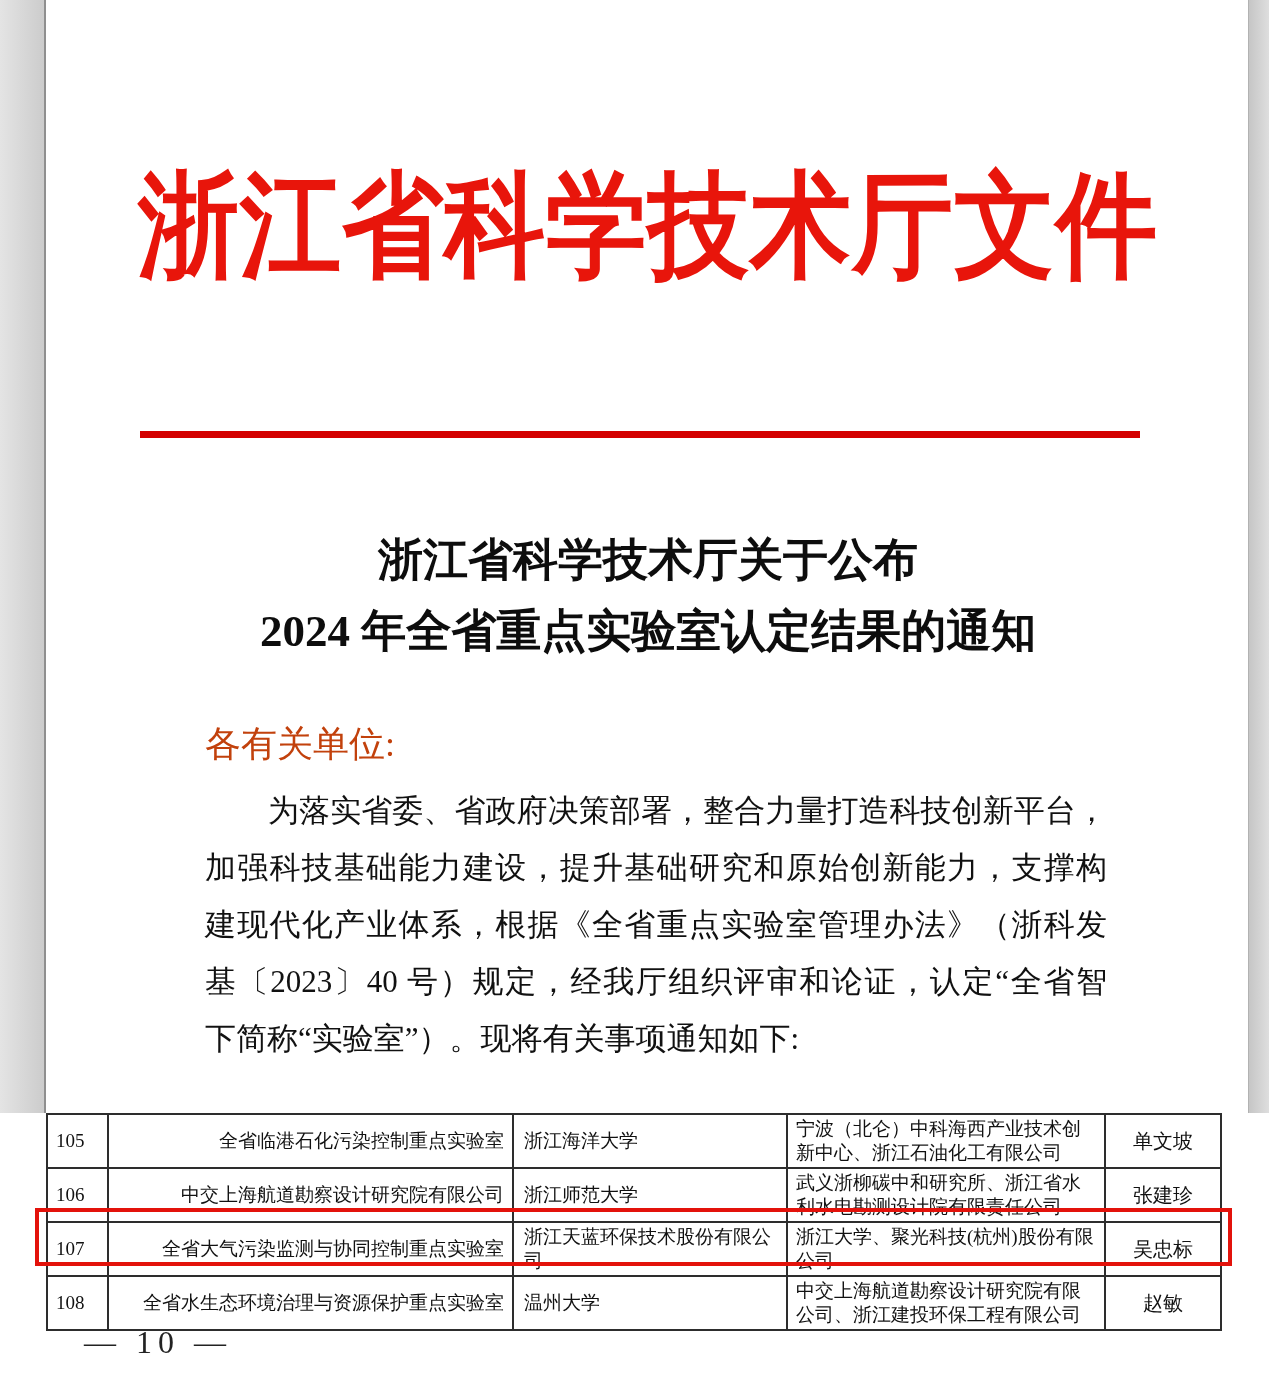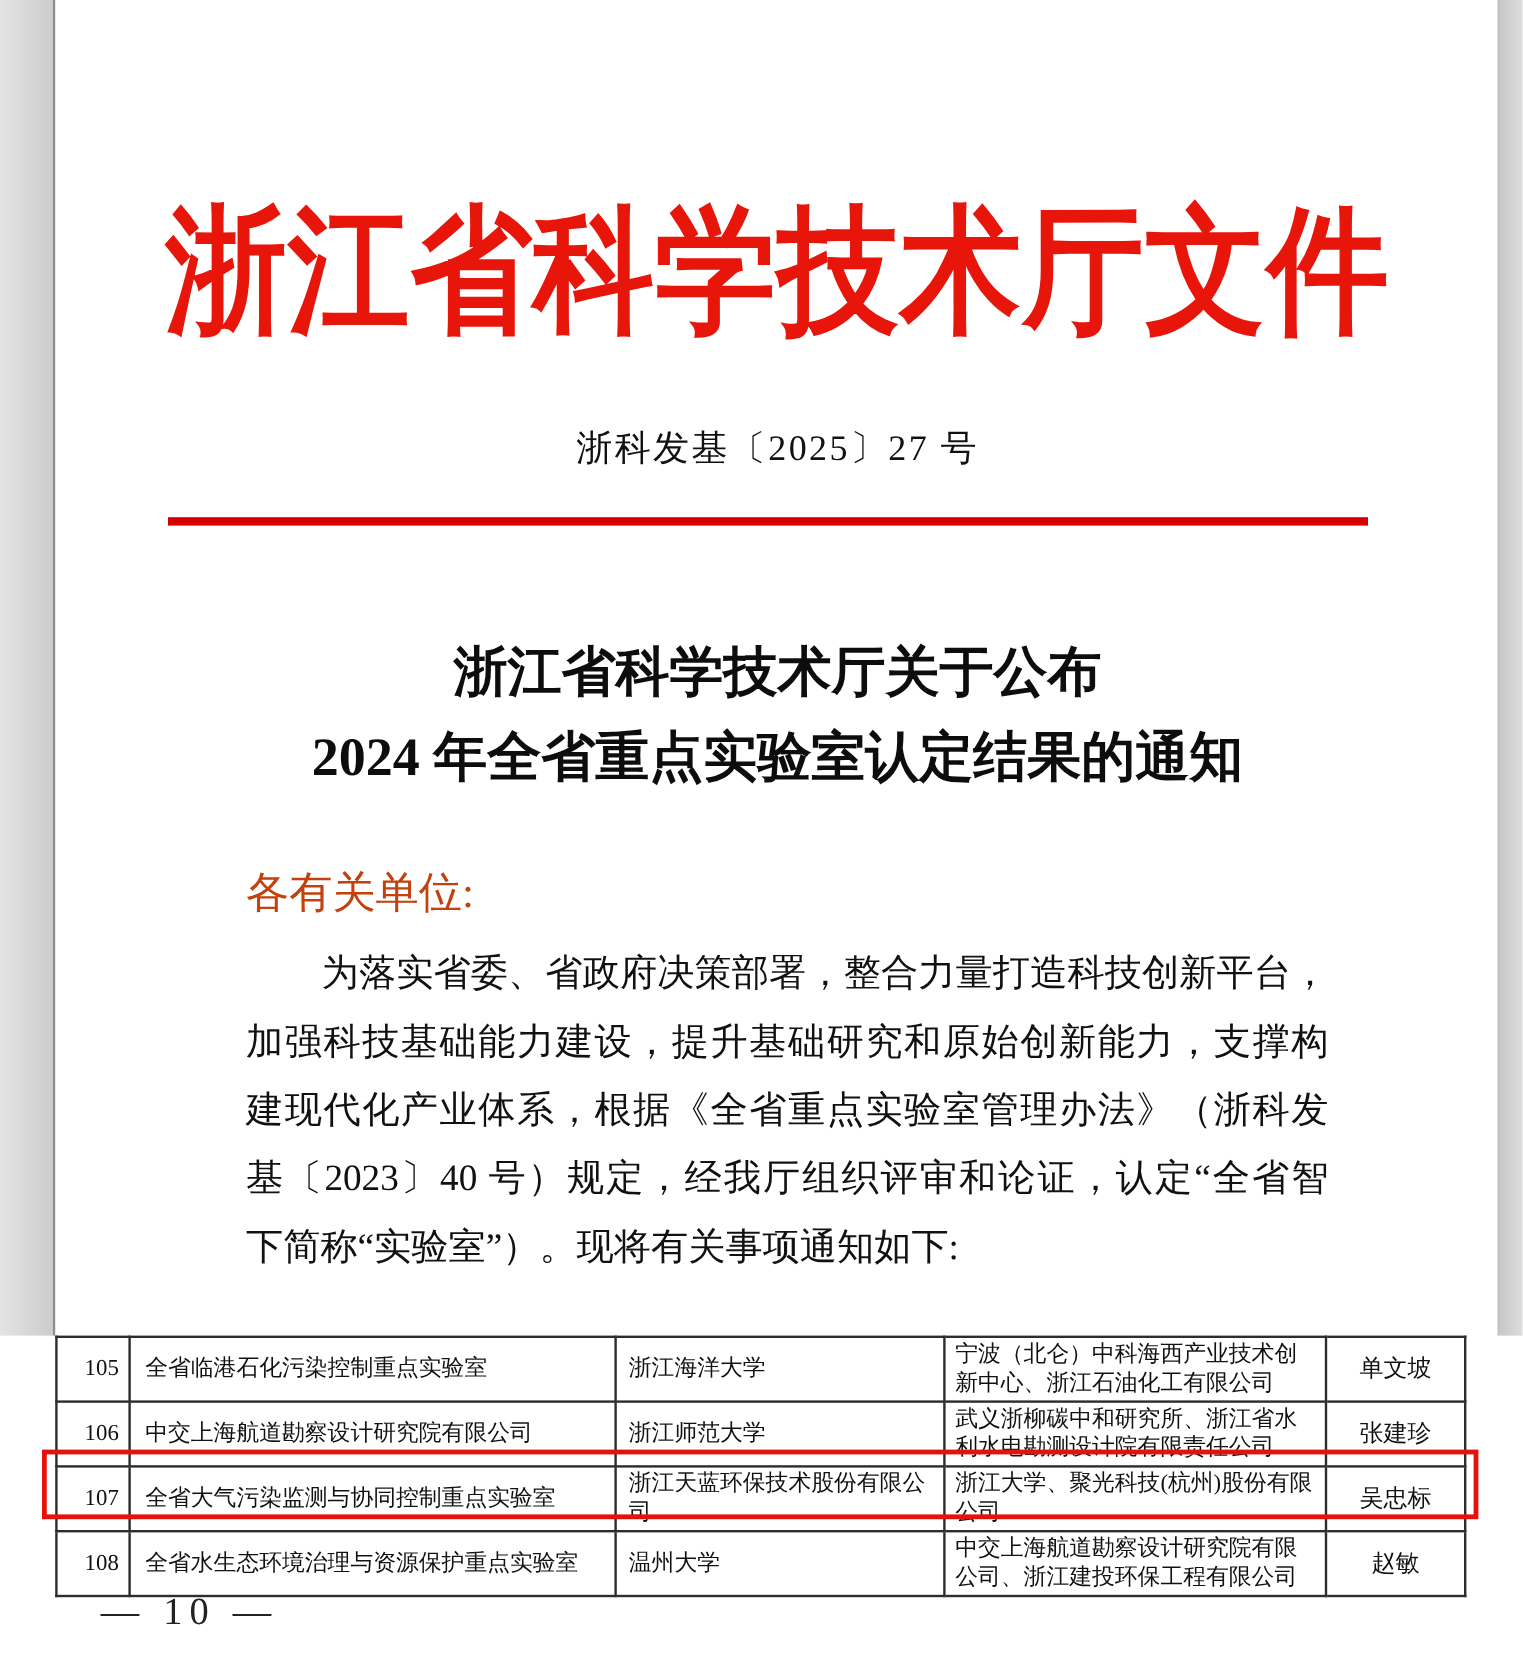--- a/index.html
+++ b/index.html
@@ -76,22 +76,22 @@
     width: 1174px;
     font-size: 19px; color: #111;
   }
   .doc-table td {
     border: 2px solid #2d2d2d;
     vertical-align: middle;
     padding: 2px 8px;
     line-height: 24px;
     overflow: hidden;
   }
-  .doc-table .col-no    { width: 61px;  text-align: right; }
-  .doc-table .col-lab   { width: 405px; text-align: left; padding-left: 12px; }
+  .doc-table .col-no    { width: 61px;  text-align: left; }
+  .doc-table .col-lab   { width: 405px; text-align: right; padding-left: 12px; }
   .doc-table .col-host  { width: 274px; text-align: left; padding-left: 10px; }
   .doc-table .col-part  { width: 318px; text-align: left; }
   .doc-table .col-dir   { width: 116px; text-align: center; font-size: 20px; }
   .row-105 { height: 50px; }
   .row-106 { height: 48px; margin-left: 40px; }
   .row-107 { height: 53px; }
   .row-108 { height: 49px; }
   .highlight-box {
     position: absolute; left: 35px; top: 1208px;
     width: 1197px; height: 58px;
@@ -106,21 +106,20 @@
 </head>
 <body>
 
 <div class="screen">
 
   <div class="margin-left"></div>
   <div class="margin-right"></div>
 
   <div class="letterhead-title">浙江省科学技术厅文件</div>
 
-  <div class="doc-number">浙科发基〔2025〕27 号</div>
 
   <div class="red-rule"></div>
 
   <div class="notice-title-line1">浙江省科学技术厅关于公布</div>
 
   <div class="notice-title-line2">2024 年全省重点实验室认定结果的通知</div>
 
   <div class="salutation">各有关单位:</div>
 
   <div class="body-block">

